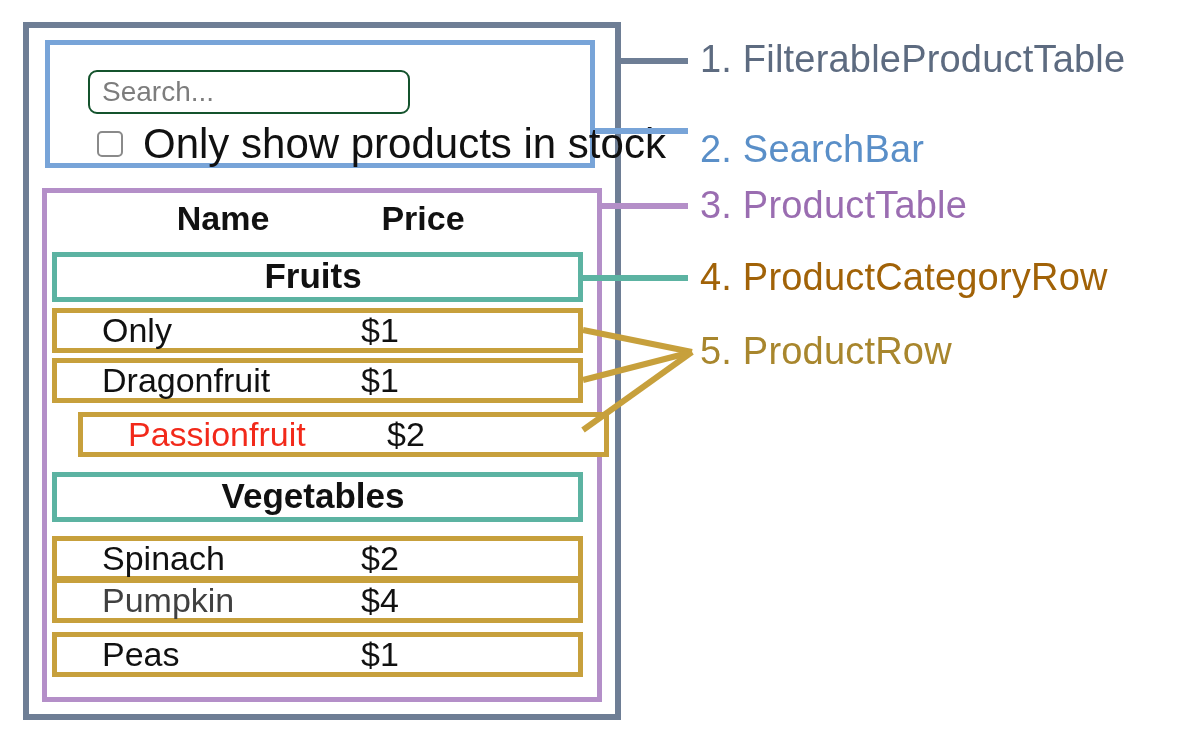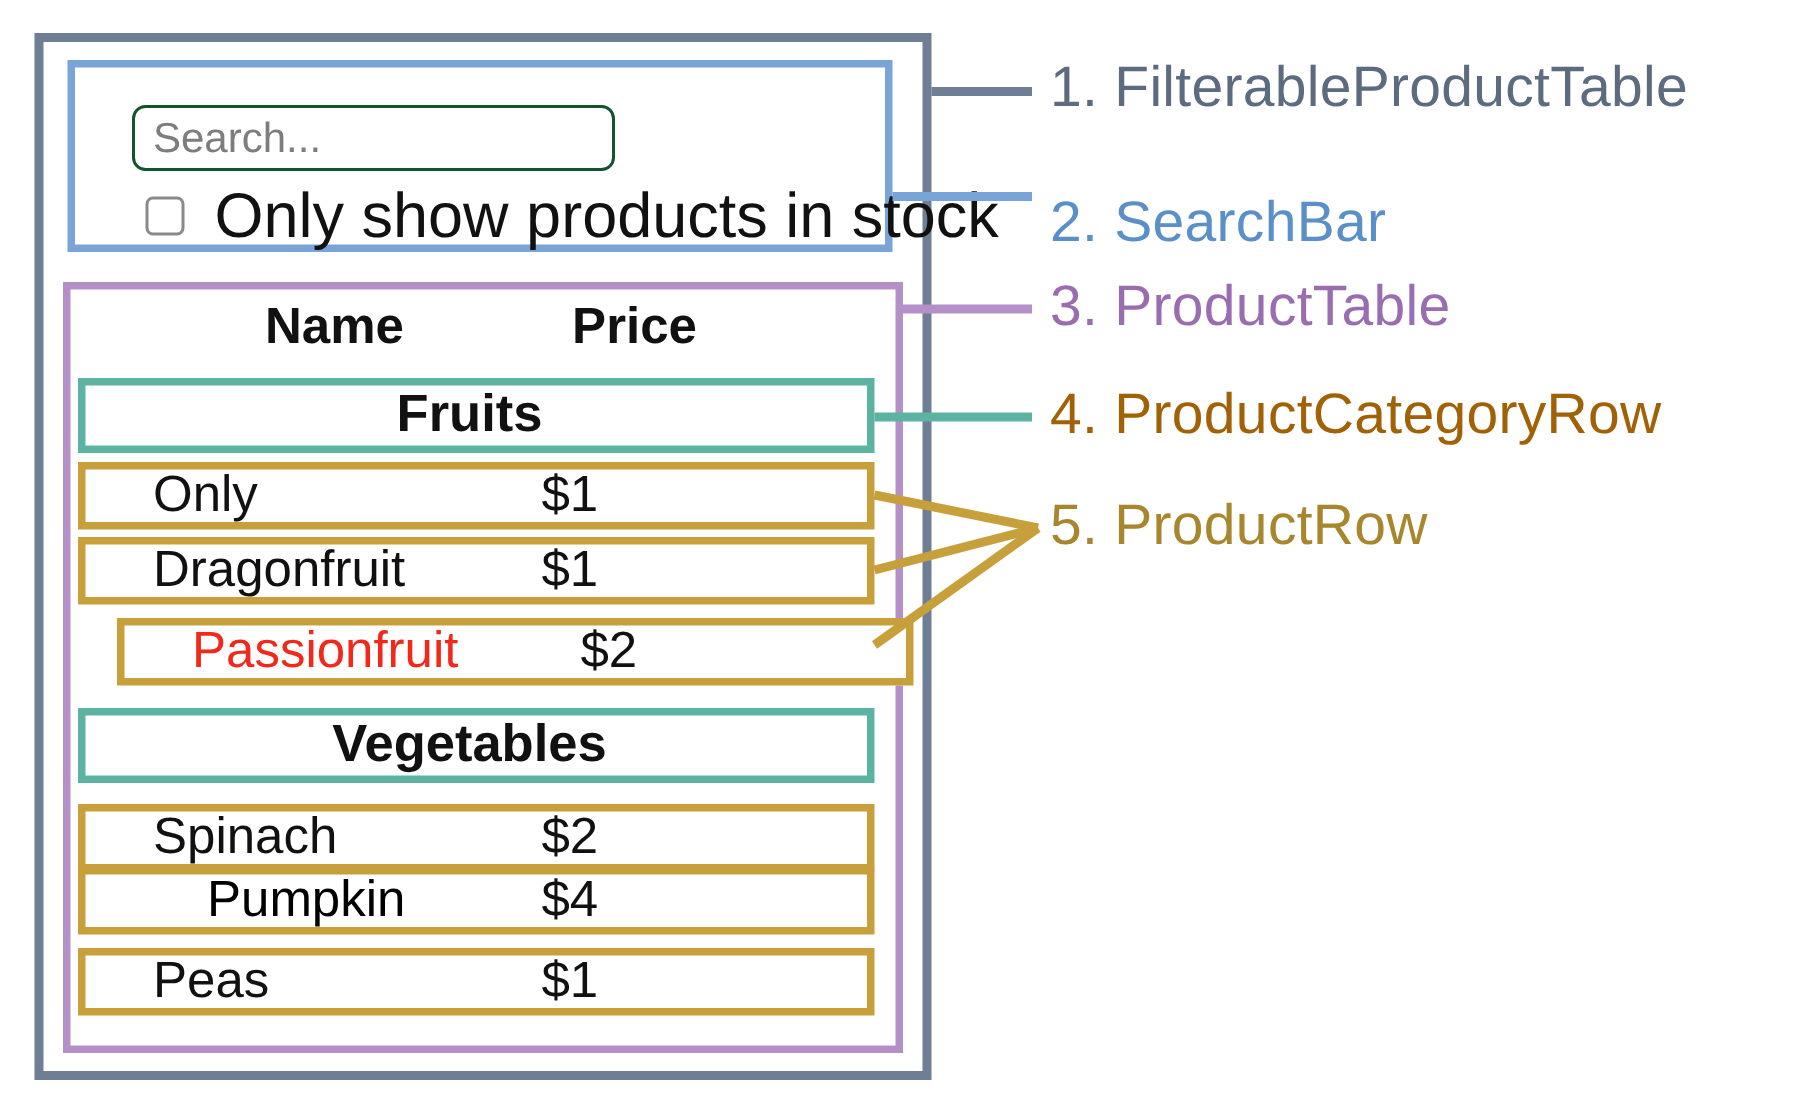--- a/index.html
+++ b/index.html
@@ -121,21 +121,21 @@
         <span class="cell cell-price">$2</span>
       </div>
       <div class="abs category-row" style="top: 472px;">
         <span class="category-label">Vegetables</span>
       </div>
       <div class="abs product-row" style="top: 536px;">
         <span class="cell cell-name">Spinach</span>
         <span class="cell cell-price">$2</span>
       </div>
       <div class="abs product-row" style="top: 578px;">
-        <span class="cell cell-name" style="color: #000000; margin-left: 36px;">Pumpkin</span>
+        <span class="cell cell-name" style="color: #404040;">Pumpkin</span>
         <span class="cell cell-price">$4</span>
       </div>
       <div class="abs product-row" style="top: 632px;">
         <span class="cell cell-name">Peas</span>
         <span class="cell cell-price">$1</span>
       </div>
     </div>
 
   <svg id="gold-lines" width="1200" height="744">
     <line class="gold-line" x1="583" y1="330" x2="692" y2="352"></line>

